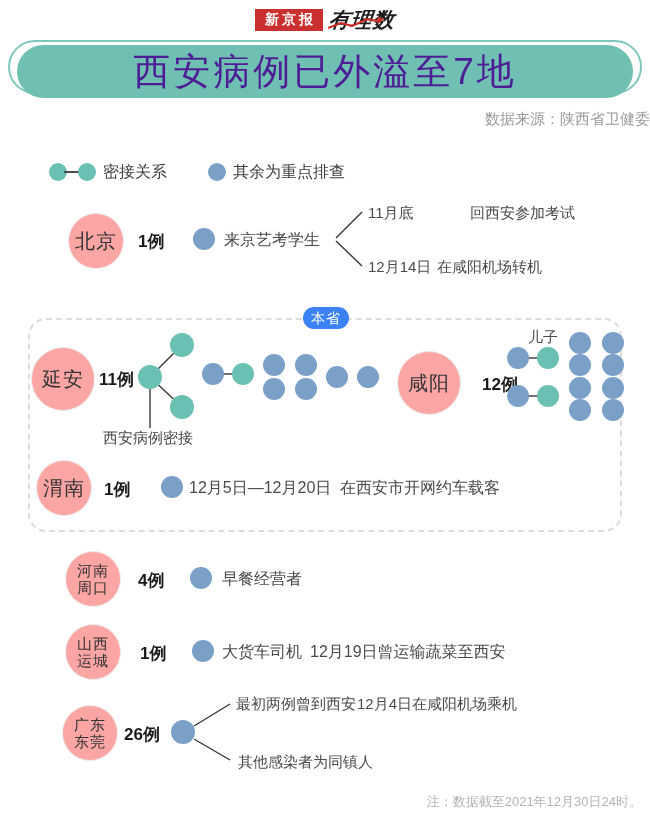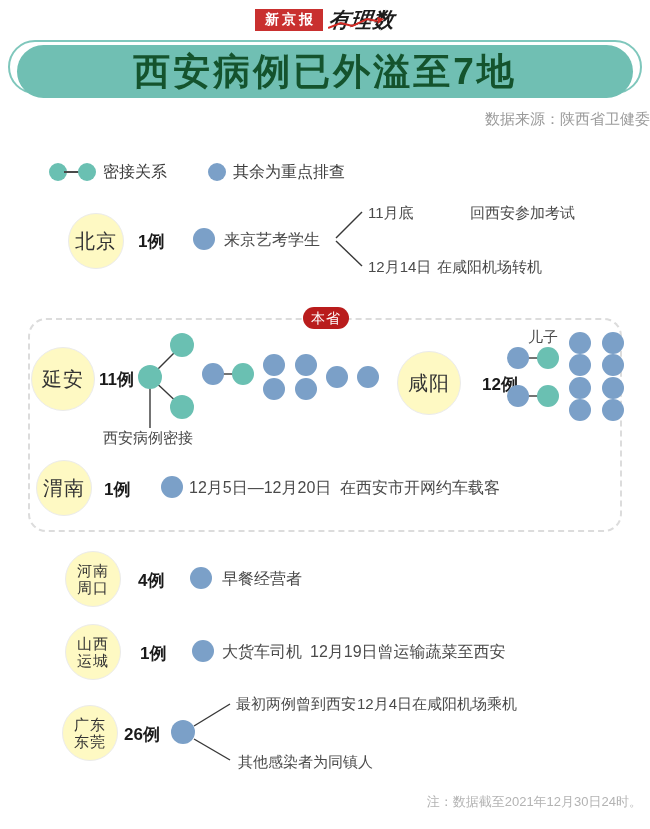--- a/index.html
+++ b/index.html
@@ -14,41 +14,41 @@
   .brand-box{background:#c9302f;color:#fff;font-family:"Liberation Serif","DejaVu Serif",serif;
     font-weight:bold;font-size:14px;letter-spacing:3px;padding:3px 7px 3px 10px;line-height:16px;}
   .brand-script{position:relative;font-weight:bold;font-style:italic;font-size:21px;color:#1c1c1c;
     transform:skewX(-6deg);letter-spacing:1px;}
   .brand-script svg{position:absolute;left:-2px;top:10px;}
 
   
   .title-outline{left:8px;top:40px;width:630px;height:50px;border:2px solid #7fc7bc;border-radius:27px;background:#fff;}
   .title-fill{left:17px;top:45px;width:616px;height:53px;border-radius:27px;background:#70bfb3;
     display:flex;align-items:center;justify-content:center;}
-  .title-text{color:#14532d;font-size:37px;font-weight:bold;letter-spacing:3px;}
+  .title-text{color:#4c1d95;font-size:37px;font-weight:normal;letter-spacing:3px;}
   .subtitle{top:110px;left:0;width:650px;text-align:right;font-size:15px;color:#9a9a9a;white-space:nowrap;}
 
   
   .legend-label{font-size:16px;color:#3d3d3d;}
   .legend-dot{position:absolute;border-radius:50%;width:18px;height:18px;}
   .legend-line{position:absolute;height:2px;background:#4a4a4a;}
 
   
-  .place-circle{position:absolute;border-radius:50%;background:#fef9c3;border:1px solid #ebebeb;
+  .place-circle{position:absolute;border-radius:50%;background:#fca5a5;border:1px solid #ebebeb;
     display:flex;flex-direction:column;align-items:center;justify-content:center;color:#333;}
   .pc-1line{font-size:20px;letter-spacing:1px;}
   .pc-2line{font-size:15px;line-height:17px;letter-spacing:1px;}
 
   .count{font-size:17px;font-weight:bold;color:#1a1a1a;}
   .desc{font-size:16px;color:#4a4a4a;}
   .small{font-size:15px;color:#4a4a4a;}
 
   
   .province-box{left:28px;top:318px;width:590px;height:210px;border:2px dashed #dcdcdc;border-radius:18px;}
-  .province-badge{left:303px;top:307px;width:46px;height:22px;background:#b91c1c;color:#fff;
+  .province-badge{left:303px;top:307px;width:46px;height:22px;background:#3b82f6;color:#fff;
     border-radius:12px;font-size:14px;text-align:center;line-height:22px;letter-spacing:1px;}
 
   .footer-note{top:793px;right:8px;font-size:13px;color:#b3b3b3;}
 
   .graph{position:absolute;left:0;top:0;pointer-events:none;}
 </style>
 </head>
 <body>
 
 <div class="canvas">

